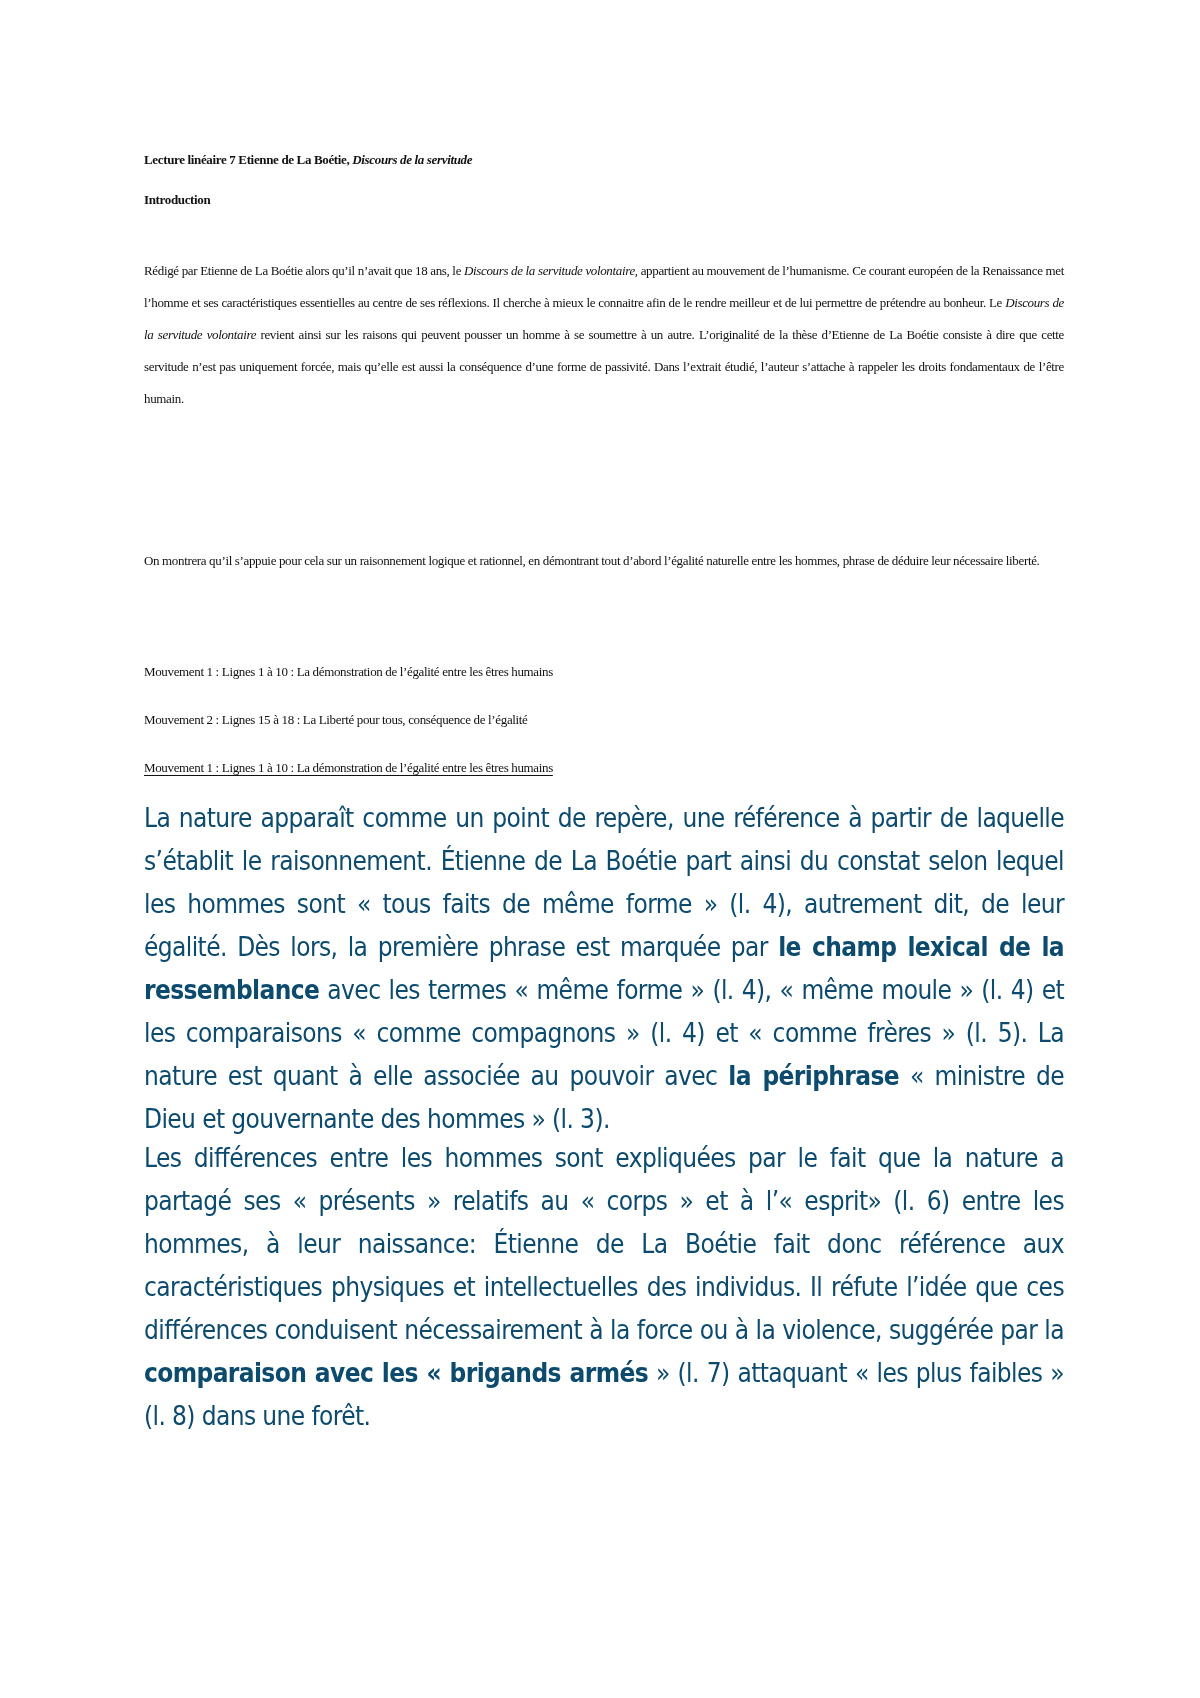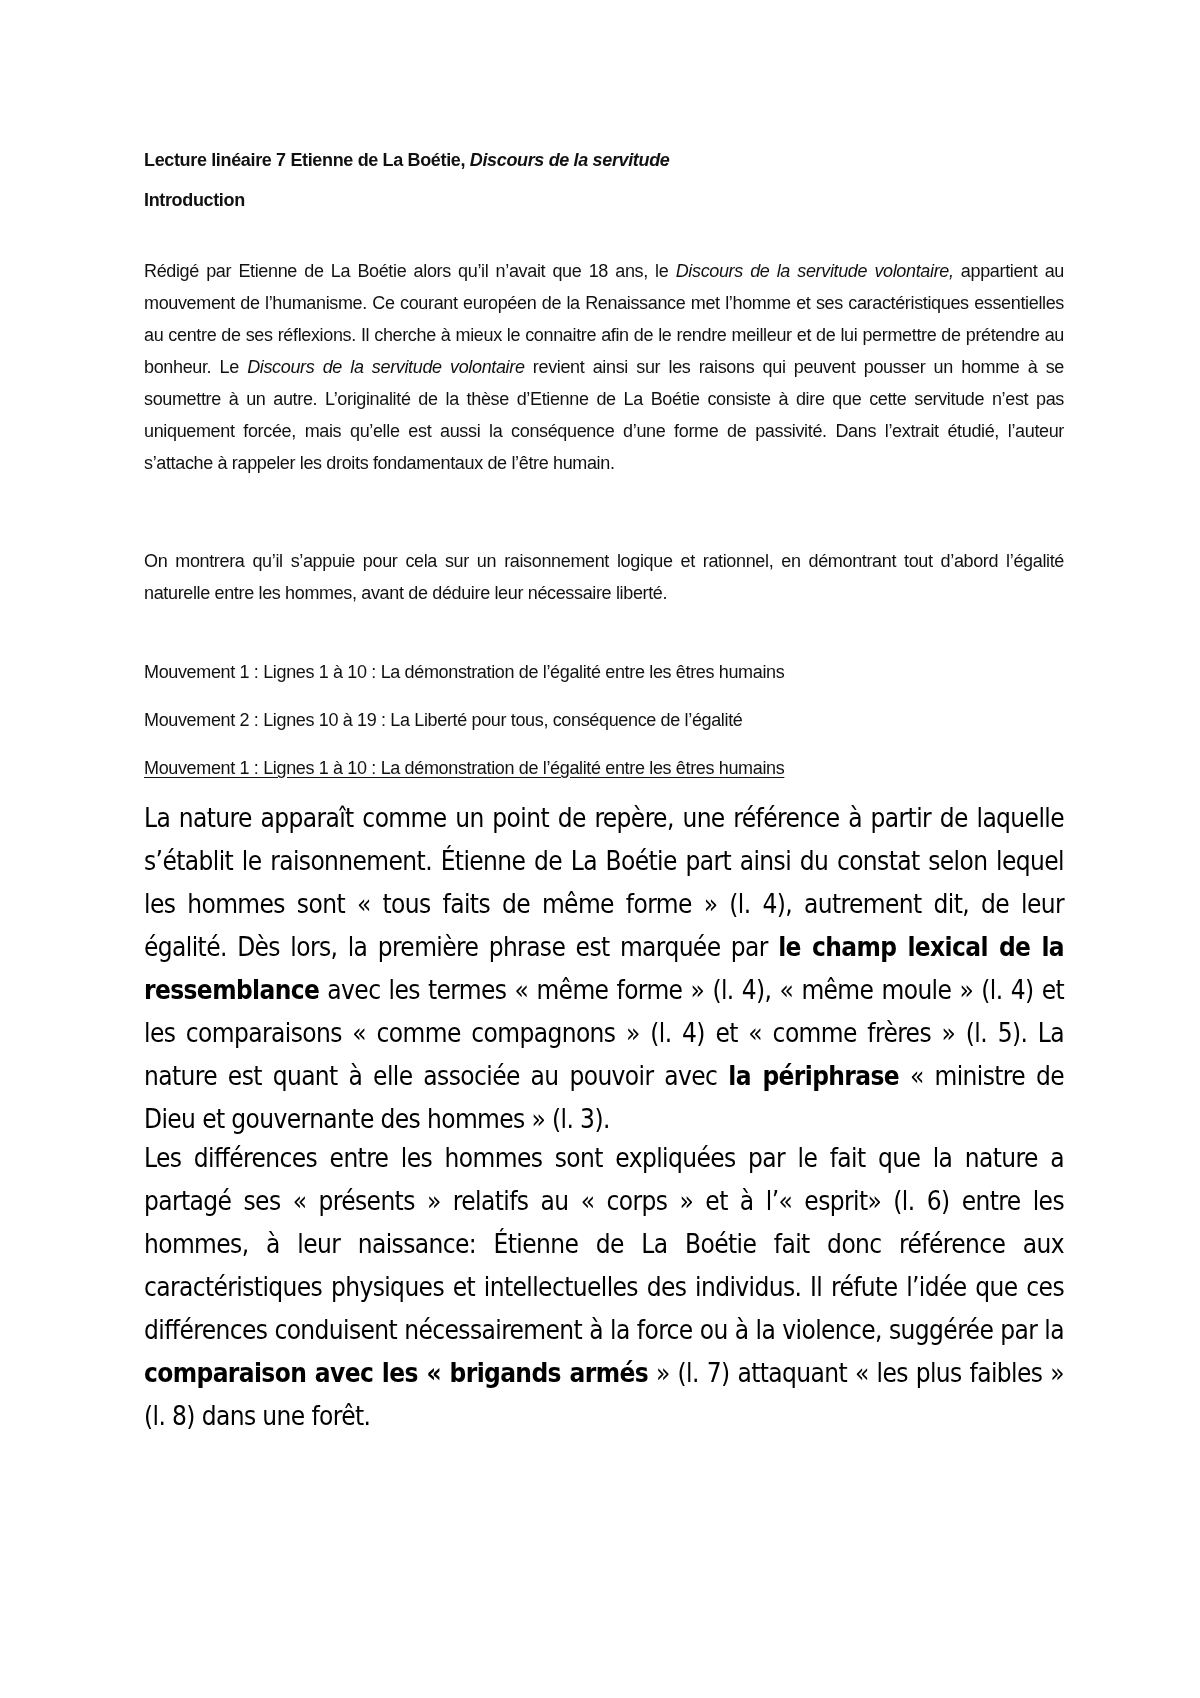--- a/index.html
+++ b/index.html
@@ -14,22 +14,22 @@
       overflow: hidden;
       color: #111111;
     }
     .page {
       position: absolute;
       left: 144px;
       top: 0;
       width: 920px;
     }
     .small {
-      font-family: Liberation Sans, sans-serif;
-      font-size: 18px;
+      font-family: Liberation Serif, serif;
+      font-size: 13px;
       letter-spacing: -0.35px;
       line-height: 32px;
       margin: 0;
     }
     .title {
       position: absolute;
       top: 144px;
       font-weight: bold;
       white-space: nowrap;
     }
@@ -57,41 +57,41 @@
     .mv3 { position: absolute; top: 752px; white-space: nowrap; text-decoration: underline; text-underline-offset: 3px; }
     .big {
       font-family: "DejaVu Sans Condensed", "DejaVu Sans", sans-serif;
       font-size: 26px;
       letter-spacing: -0.6px;
       line-height: 43px;
       margin: 0;
       width: 920px;
       text-align: justify;
       text-align-last: left;
-      color: #000000;
+      color: #0c4a6e;
     }
     .b1 { position: absolute; top: 797px; }
     .b2 { position: absolute; top: 1137px; }
     i { font-style: italic; }
     b { font-weight: bold; }
   </style>
 </head>
 <body>
 
 <div class="page">
 
   <p class="small title"><span>Lecture linéaire 7 Etienne de La Boétie, </span><i>Discours de la servitude</i></p>
 
   <p class="small intro-head">Introduction</p>
 
   <p class="small p1"><span>Rédigé par Etienne de La Boétie alors qu’il n’avait que 18 ans, le </span><i>Discours de la servitude volontaire,</i><span> appartient au mouvement de l’humanisme. Ce courant européen de la Renaissance met l’homme et ses caractéristiques essentielles au centre de ses réflexions. Il cherche à mieux le connaitre afin de le rendre meilleur et de lui permettre de prétendre au bonheur. Le </span><i>Discours de la servitude volontaire</i><span> revient ainsi sur les raisons qui peuvent pousser un homme à se soumettre à un autre. L’originalité de la thèse d’Etienne de La Boétie consiste à dire que cette servitude n’est pas uniquement forcée, mais qu’elle est aussi la conséquence d’une forme de passivité. Dans l’extrait étudié, l’auteur s’attache à rappeler les droits fondamentaux de l’être humain.</span></p>
 
-  <p class="small p2">On montrera qu’il s’appuie pour cela sur un raisonnement logique et rationnel, en démontrant tout d’abord l’égalité naturelle entre les hommes, avant de déduire leur nécessaire liberté.</p>
+  <p class="small p2">On montrera qu’il s’appuie pour cela sur un raisonnement logique et rationnel, en démontrant tout d’abord l’égalité naturelle entre les hommes, phrase de déduire leur nécessaire liberté.</p>
 
   <p class="small mv1">Mouvement 1 : Lignes 1 à 10 : La démonstration de l’égalité entre les êtres humains</p>
-  <p class="small mv2">Mouvement 2 : Lignes 10 à 19 : La Liberté pour tous, conséquence de l’égalité</p>
+  <p class="small mv2">Mouvement 2 : Lignes 15 à 18 : La Liberté pour tous, conséquence de l’égalité</p>
   <p class="small mv3">Mouvement 1 : Lignes 1 à 10 : La démonstration de l’égalité entre les êtres humains</p>
 
   <p class="big b1"><span>La nature apparaît comme un point de repère, une référence à partir de laquelle s’établit le raisonnement. Étienne de La Boétie part ainsi du constat selon lequel les hommes sont « tous faits de même forme » (l. 4), autrement dit, de leur égalité. Dès lors, la première phrase est marquée par </span><b>le champ lexical de la ressemblance</b><span> avec les termes « même forme » (l. 4), « même moule » (l. 4) et les comparaisons « comme compagnons » (l. 4) et « comme frères » (l. 5). La nature est quant à elle associée au pouvoir avec </span><b>la périphrase</b><span> « ministre de Dieu et gouvernante des hommes » (l. 3).</span></p>
 
   <p class="big b2"><span>Les différences entre les hommes sont expliquées par le fait que la nature a partagé ses « présents » relatifs au « corps » et à l’« esprit» (l. 6) entre les hommes, à leur naissance: Étienne de La Boétie fait donc référence aux caractéristiques physiques et intellectuelles des individus. Il réfute l’idée que ces différences conduisent nécessairement à la force ou à la violence, suggérée par la </span><b>comparaison avec les « brigands armés</b><span> » (l. 7) attaquant « les plus faibles » (l. 8) dans une forêt.</span></p>
 
 </div>
 
 </body></html>

